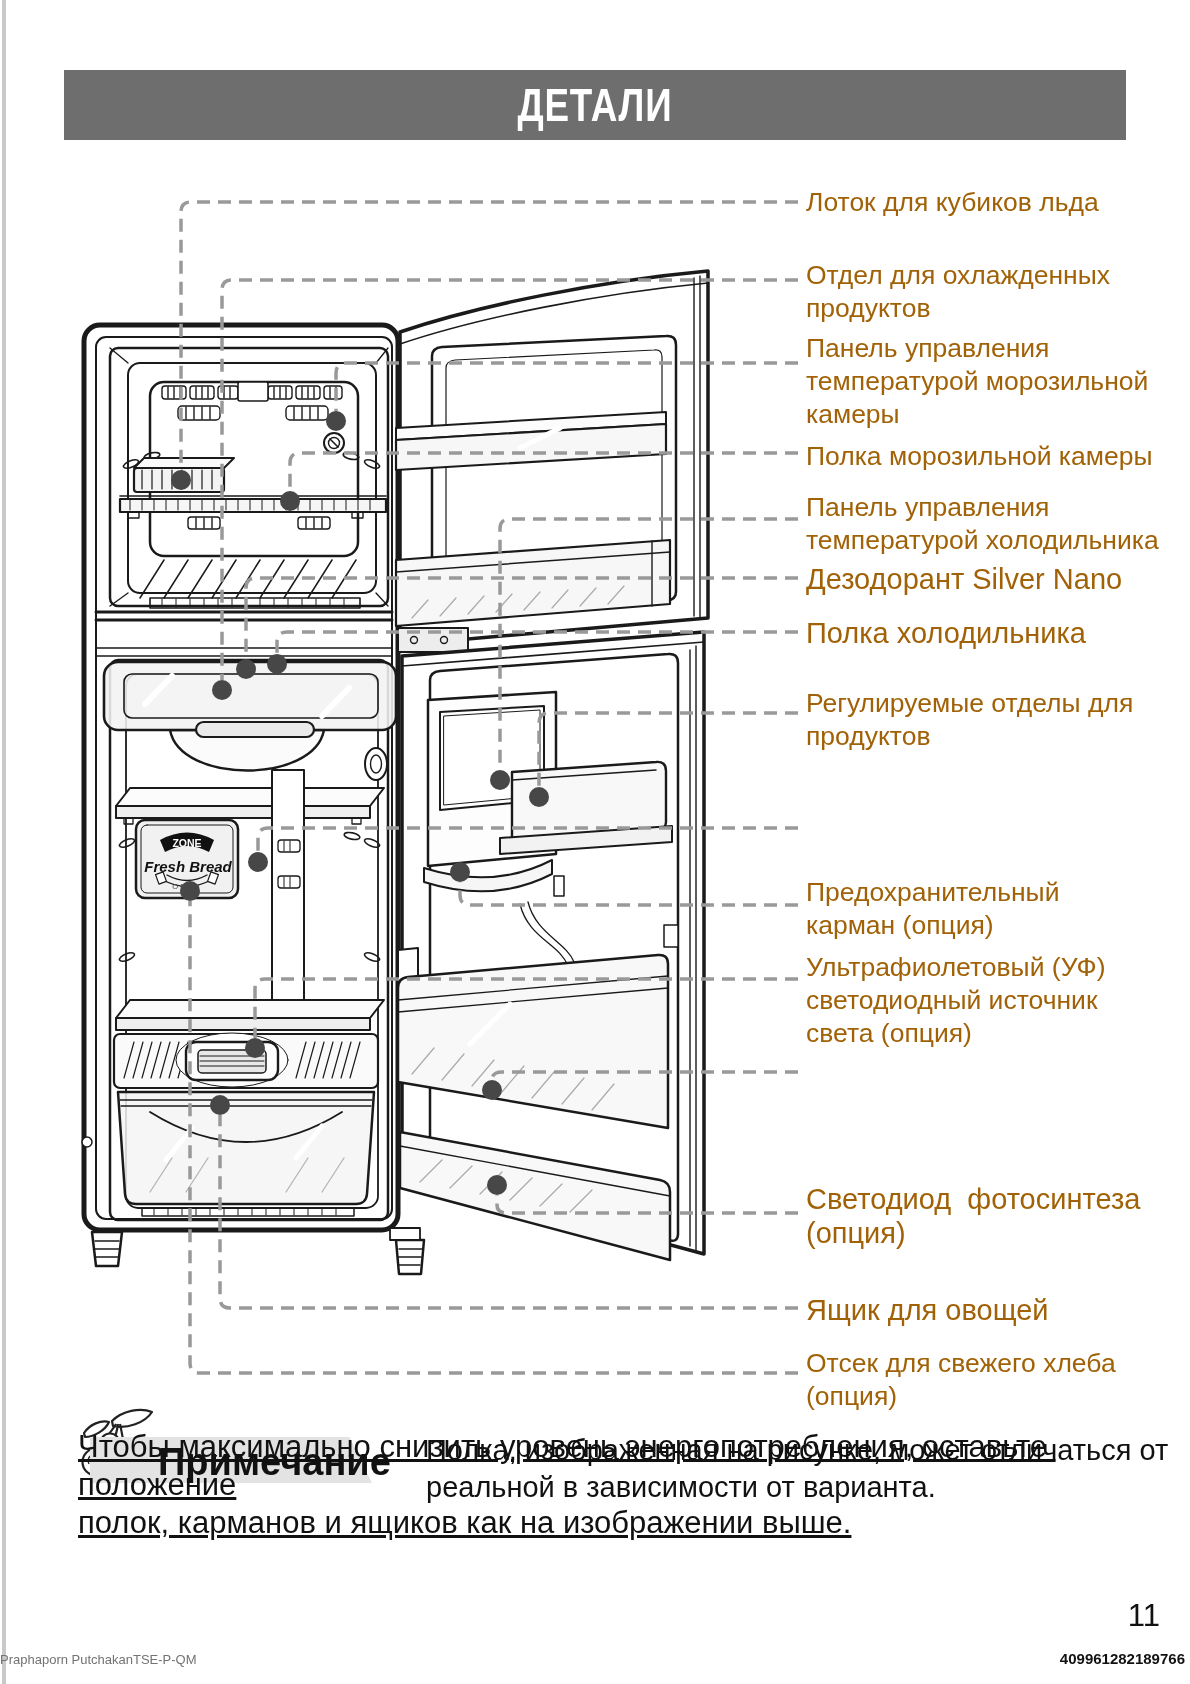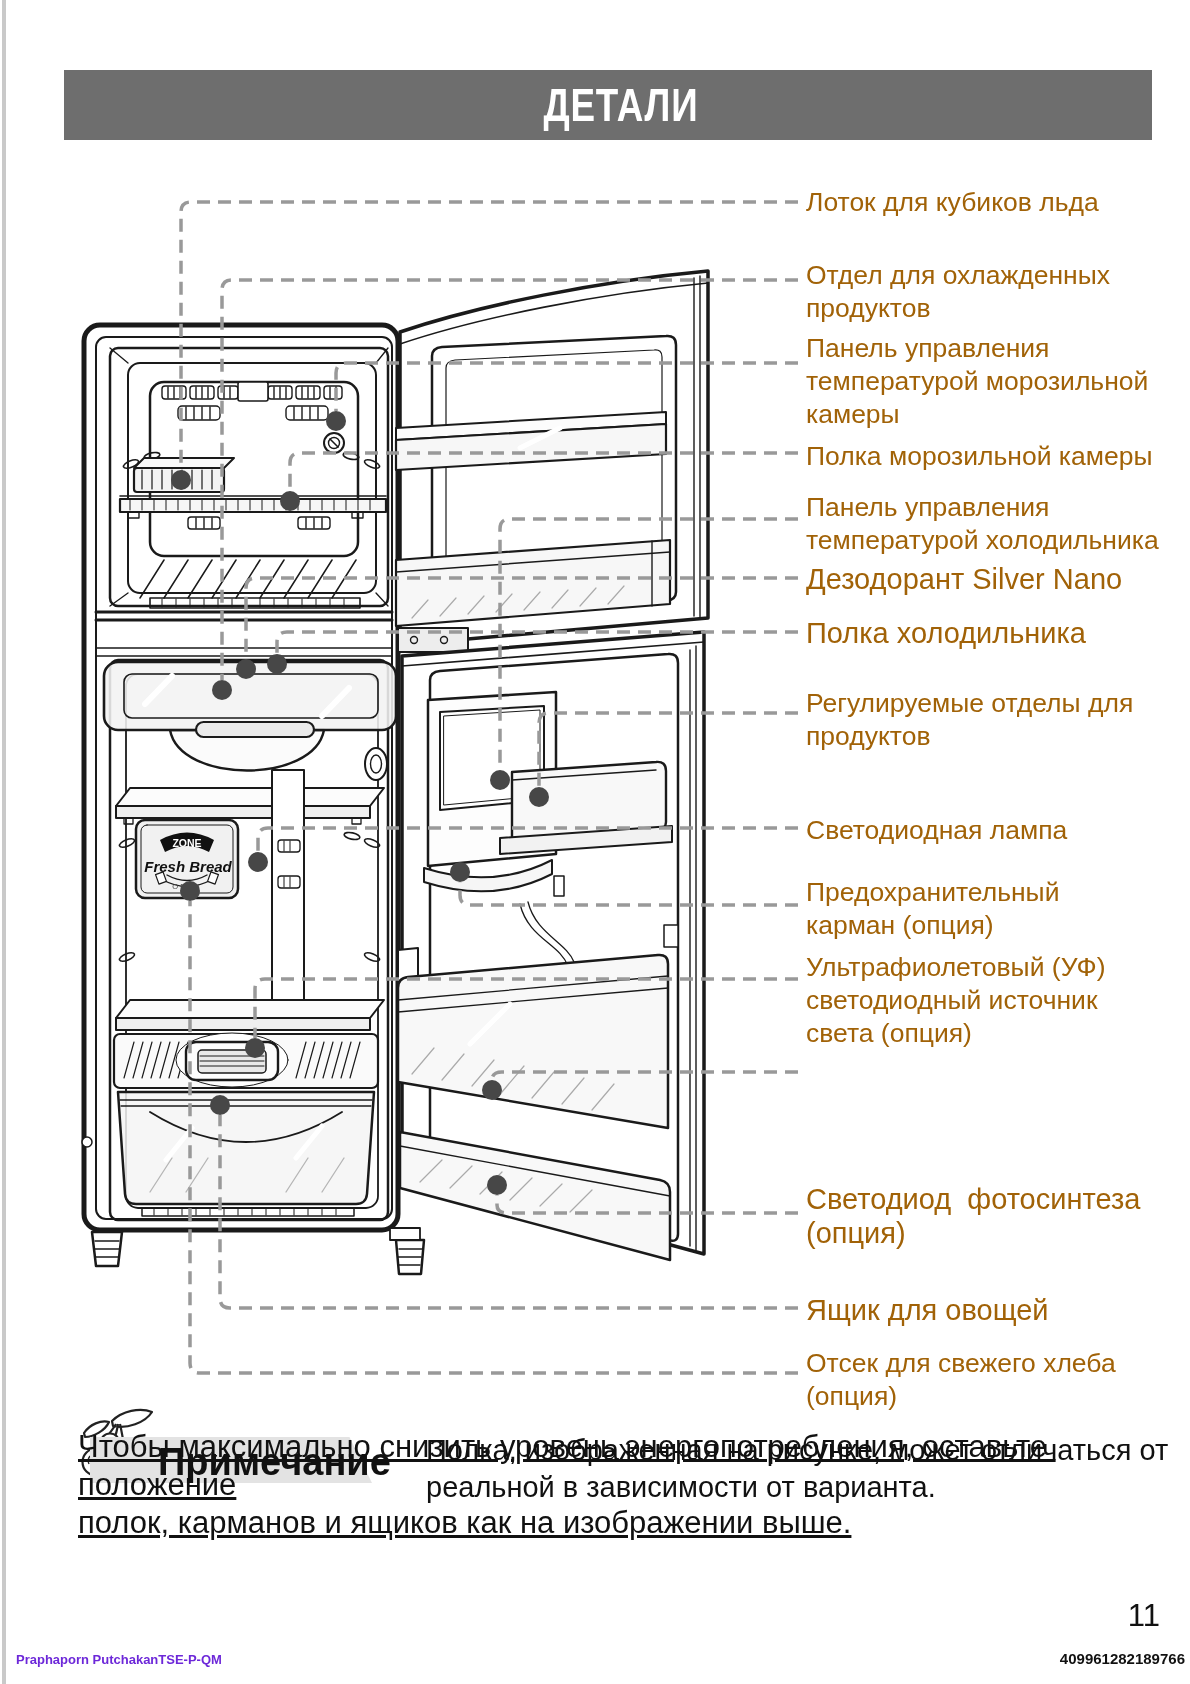--- a/index.html
+++ b/index.html
@@ -1,32 +1,32 @@
 <!DOCTYPE html>
 <html><head>
 <meta charset="utf-8">
 <style>
   html,body{margin:0;padding:0;background:#fff;}
   #page{position:relative;width:1190px;height:1684px;background:#fff;overflow:hidden;
         font-family:"Liberation Sans",sans-serif;color:#111;}
   .scan-edge{position:absolute;left:2px;top:0;width:4px;height:1684px;background:#c9c9c9;}
   .header{position:absolute;left:64px;top:70px;width:1062px;height:70px;background:#6e6e6e;
-          display:flex;align-items:center;justify-content:center;padding-left:26px;}
+          display:flex;align-items:center;justify-content:center;}
   .header span{color:#fff;font-weight:bold;font-size:46px;letter-spacing:1px;transform:scaleX(.8);}
   .part-label{position:absolute;left:806px;width:360px;font-size:26.5px;line-height:33px;
               white-space:pre-wrap;color:#a16207;}
   .part-label.lg{font-size:29px;line-height:34px;}
   svg{position:absolute;left:0;top:0;}
   .note-badge{position:absolute;left:90px;top:1437px;width:282px;height:46px;background:#e3e3e3;
               clip-path:polygon(0 0,92% 0,100% 100%,0 100%);}
   .note-badge-label{position:absolute;left:158px;top:1441px;font-size:38px;font-weight:bold;}
   .note-text{position:absolute;left:426px;top:1432px;font-size:29px;line-height:37px;white-space:pre-wrap;}
   .body-text{position:absolute;left:78px;top:1428px;font-size:31px;line-height:38px;white-space:pre-wrap;text-decoration:underline;}
   .page-number{position:absolute;left:0;top:1598px;width:1160px;text-align:right;font-size:31px;}
-  .footer-left{position:absolute;left:16px;top:1652px;font-size:13px;color:#6d28d9;font-weight:bold;}
+  .footer-left{position:absolute;left:0;top:1652px;font-size:13px;color:#737373;}
   .footer-right{position:absolute;right:5px;top:1650px;font-size:15px;font-weight:bold;color:#111;margin-left:8px;}
 </style>
 </head>
 <body>
 
 <div id="page">
   <div class="scan-edge"></div>
 
   <div class="header">
     <span>ДЕТАЛИ</span>
@@ -311,21 +311,20 @@
   <div class="part-label" style="top:332px">Панель управления
 температурой морозильной
 камеры</div>
   <div class="part-label" style="top:440px">Полка морозильной камеры</div>
   <div class="part-label" style="top:491px">Панель управления
 температурой холодильника</div>
   <div class="part-label lg" style="top:562px">Дезодорант Silver Nano</div>
   <div class="part-label lg" style="top:616px">Полка холодильника</div>
   <div class="part-label" style="top:687px">Регулируемые отделы для
 продуктов</div>
-  <div class="part-label" style="top:814px">Светодиодная лампа</div>
   <div class="part-label" style="top:951px">Ультрафиолетовый (УФ)
 светодиодный источник
 света (опция)</div>
   <div class="part-label" style="top:876px">Предохранительный
 карман (опция)</div>
   <div class="part-label lg" style="top:1182px">Светодиод  фотосинтеза
 (опция)</div>
   <div class="part-label lg" style="top:1293px">Ящик для овощей</div>
   <div class="part-label" style="top:1347px">Отсек для свежего хлеба
 (опция)</div>

